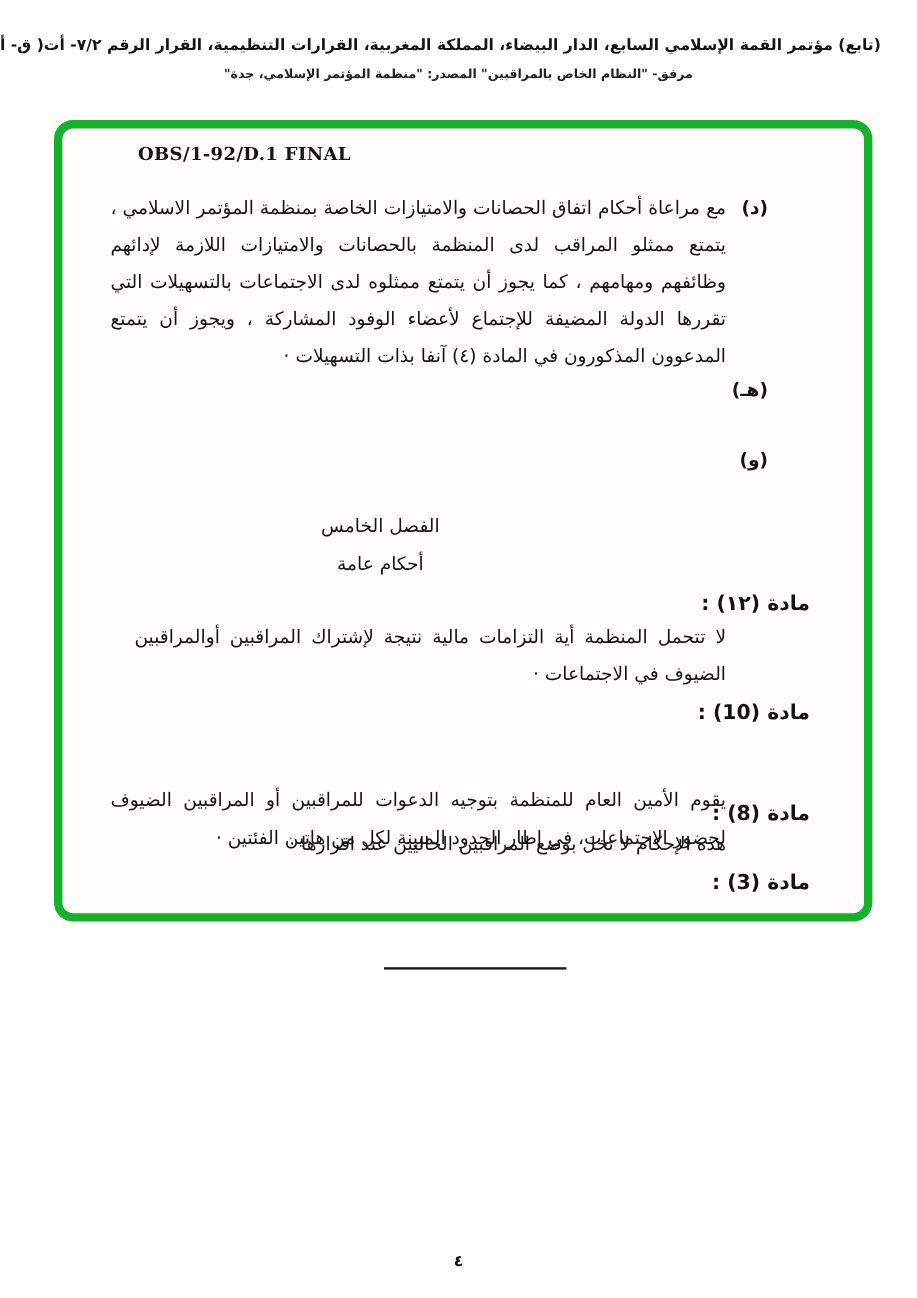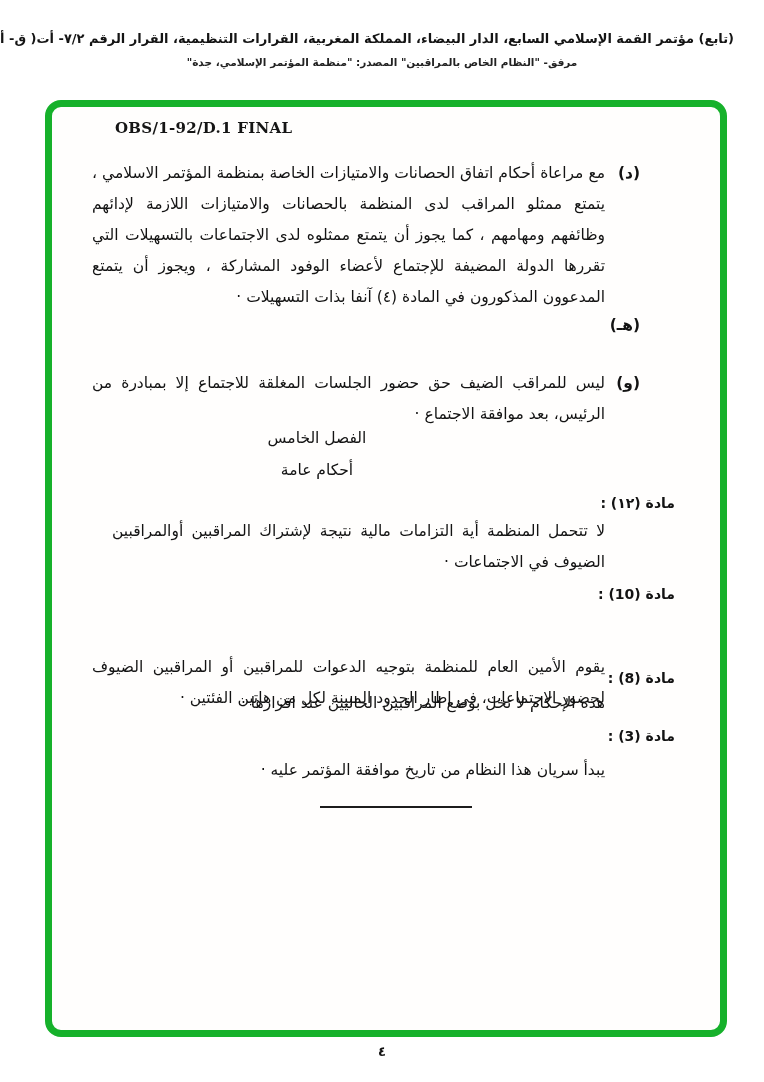--- a/index.html
+++ b/index.html
@@ -20,21 +20,21 @@
   }
   .hdr2 {
     position: absolute; top: 56px; left: 30px; right: 30px;
     direction: rtl; text-align: center;
     font-size: 10.5px; font-weight: bold; color: #222;
   }
 
   
   .frame {
     position: absolute; left: 45px; top: 100px;
-    width: 682px; height: 937px;
+    width: 682px; height: 668px;
     box-sizing: border-box;
     border: 7px solid #16b12b;
     border-radius: 16px;
     background: #fffefd;
   }
 
   
   .docref {
     position: absolute; left: 63px; top: 12px;
     font-family: "DejaVu Serif", serif;
@@ -56,21 +56,21 @@
   }
   .item .marker { position: absolute; right: 0; top: 0; font-weight: bold; }
 
   .center-line {
     position: absolute; left: 75px; width: 300px;
     text-align: center;
   }
 
   .art-head {
     position: absolute; right: 0;
-    font-weight: bold; font-size: 14px;
+    font-weight: bold; font-size: 17px;
   }
   .art-body {
     position: absolute; left: 0; right: 70px;
     text-align: justify;
   }
 
   .divider {
     position: absolute; top: 648px; left: 228px; width: 152px;
     border-top: 2px solid #1c1c1c; height: 0;
   }
@@ -109,35 +109,33 @@
       <span class="marker">(د)</span>
       <span>مع مراعاة أحكام اتفاق الحصانات والامتيازات الخاصة بمنظمة المؤتمر الاسلامي ، يتمتع ممثلو المراقب لدى المنظمة بالحصانات والامتيازات اللازمة لإدائهم وظائفهم ومهامهم ، كما يجوز أن يتمتع ممثلوه لدى الاجتماعات بالتسهيلات التي تقررها الدولة المضيفة للإجتماع لأعضاء الوفود المشاركة ، ويجوز أن يتمتع المدعوون المذكورون في المادة (٤) آنفا بذات التسهيلات ·</span>
     </div>
 
     <div class="item t-item-h">
       <span class="marker">(هـ)</span>
     </div>
 
     <div class="item t-item-w">
       <span class="marker">(و)</span>
-      <span>ليس للمراقب الضيف حق حضور الجلسات المغلقة للاجتماع إلا بمبادرة من الرئيس، بعد موافقة الاجتماع ·</span>
     </div>
 
     <div class="center-line t-chap">الفصل الخامس</div>
     <div class="center-line t-chapsub">أحكام عامة</div>
 
     <div class="art-head t-a12">مادة (١٢) :</div>
     <div class="art-body t-p12">لا تتحمل المنظمة أية التزامات مالية نتيجة لإشتراك المراقبين أوالمراقبين الضيوف في الاجتماعات ·</div>
 
     <div class="art-head t-a13">مادة (10) :</div>
     <div class="art-body t-p13">يقوم الأمين العام للمنظمة بتوجيه الدعوات للمراقبين أو المراقبين الضيوف لحضور الاجتماعات، في إطار الحدود المبينة لكل من هاتين الفئتين ·</div>
 
     <div class="art-head t-a14">مادة (8) :</div>
     <div class="art-body t-p14">هذه الإحكام لا تخل بوضع المراقبين الحاليين عند اقرارها ·</div>
 
     <div class="art-head t-a15">مادة (3) :</div>
-    <div class="art-body t-p15">يبدأ سريان هذا النظام من تاريخ موافقة المؤتمر عليه ·</div>
 
     <div class="divider"></div>
   </div>
 </div>
 
 <div class="pagenum">٤</div>
 
 </body></html>

